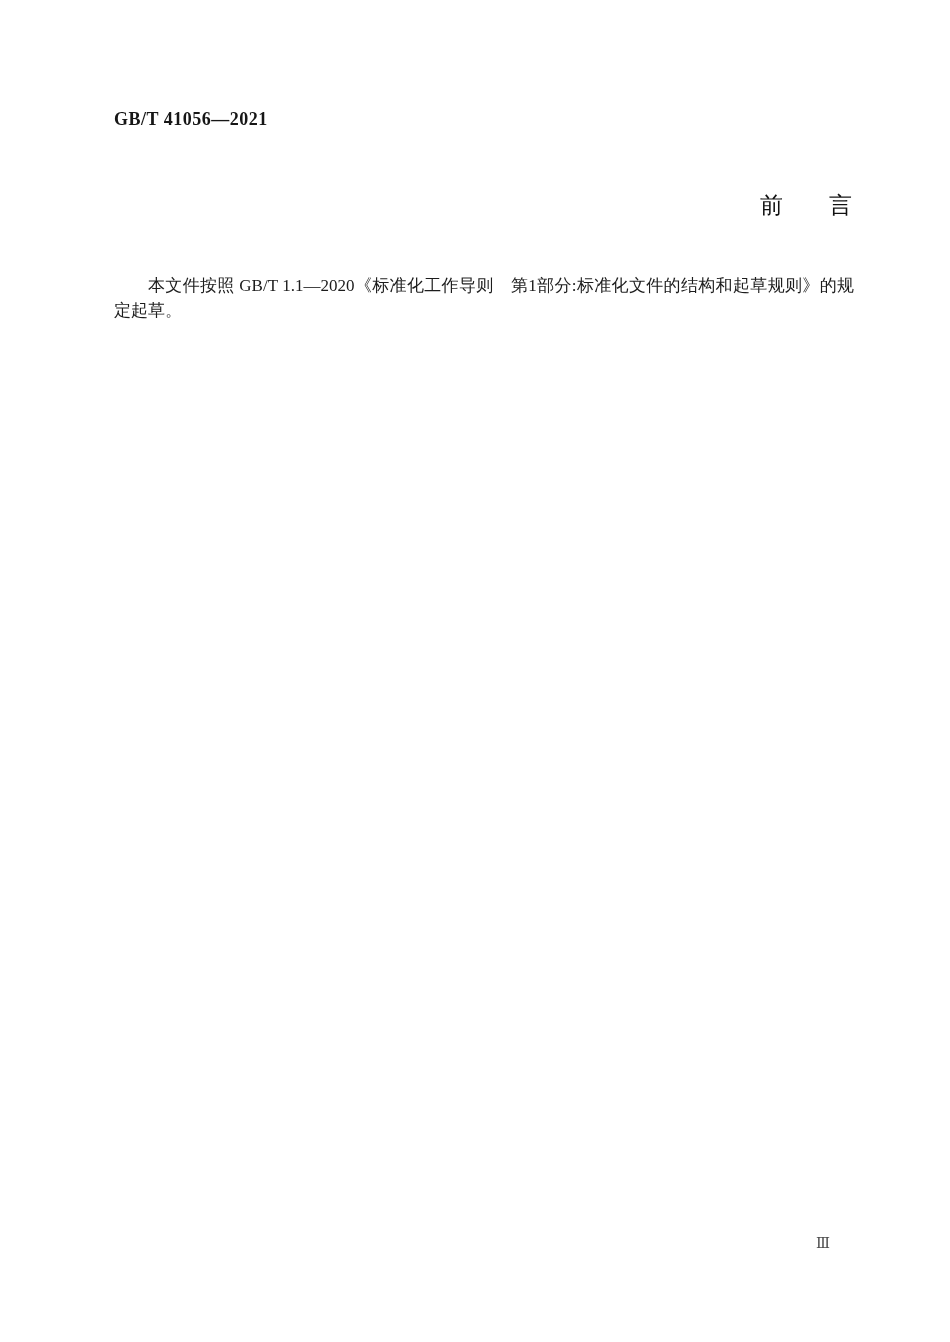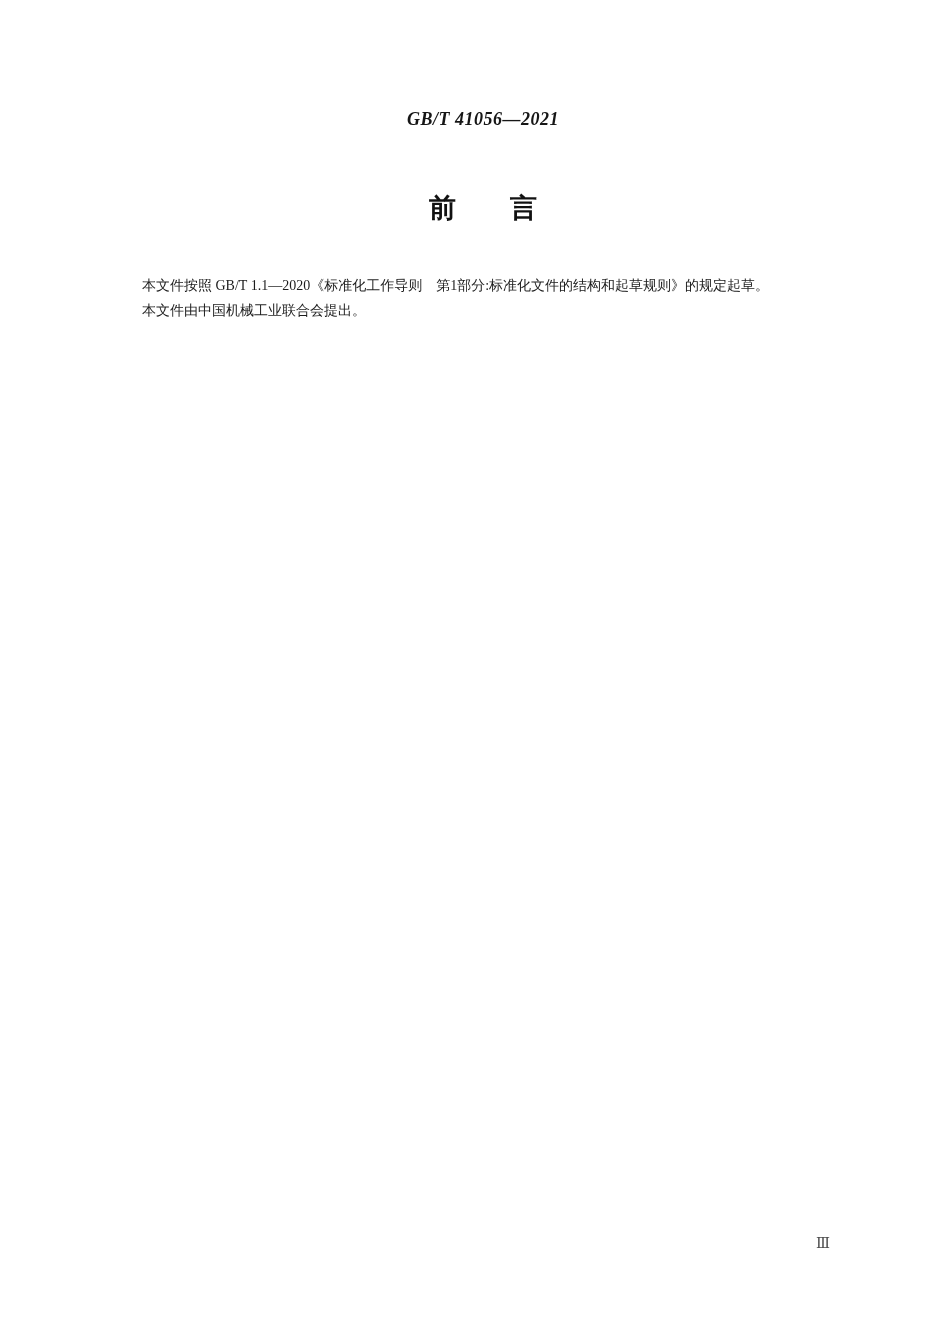--- a/index.html
+++ b/index.html
@@ -14,45 +14,44 @@
     background: #ffffff;
     overflow: hidden;
     font-family: "Liberation Serif", "DejaVu Serif", serif;
     color: #1c1c1c;
   }
   .header-code {
     position: absolute;
     top: 109px;
     left: 114px;
     width: 738px;
-    text-align: center;
+    text-align: left;
     font-size: 18px;
     font-weight: bold;
     letter-spacing: 0.5px;
     color: #161616;
     white-space: nowrap;
-    font-style: italic;
   }
   .doc-title {
     position: absolute;
     top: 190px;
     left: 114px;
     width: 738px;
-    text-align: center;
-    font-size: 27px;
-    font-weight: bold;
+    text-align: right;
+    font-size: 23px;
+    font-weight: normal;
     color: #111111;
     white-space: nowrap;
   }
   .body-text {
     position: absolute;
     top: 274px;
     left: 114px;
     width: 740px;
-    font-size: 14px;
+    font-size: 17px;
     line-height: 24.6px;
     text-align: justify;
     color: #1c1c1c;
   }
   .body-text p {
     margin: 0;
     padding: 0;
     text-indent: 2em;
   }
   .page-number {
@@ -69,18 +68,17 @@
 <body>
 
 <div class="page">
 
   <div class="header-code">GB/T 41056—2021</div>
 
   <div class="doc-title">前　　言</div>
 
   <div class="body-text">
     <p>本文件按照 GB/T 1.1—2020《标准化工作导则　第1部分:标准化文件的结构和起草规则》的规定起草。</p>
-    <p>本文件由中国机械工业联合会提出。</p>
   </div>
 
   <div class="page-number">Ⅲ</div>
 
 </div>
 
 </body></html>

